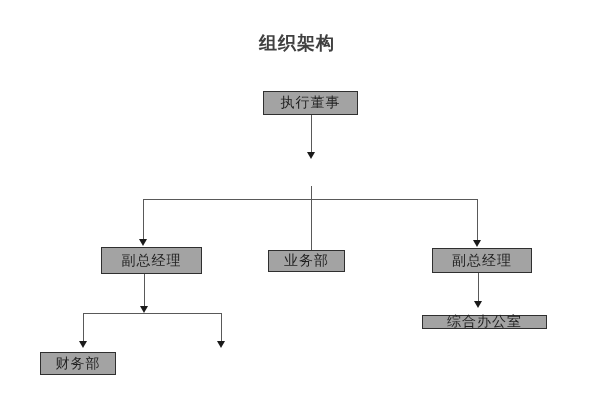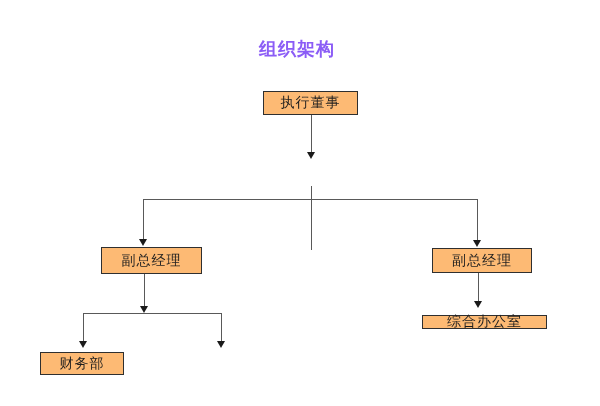--- a/index.html
+++ b/index.html
@@ -22,29 +22,28 @@
     overflow:hidden;
   }
   .chart-title{
     position:absolute;
     left:297px;
     top:31px;
     transform:translateX(-50%);
     font-size:18px;
     font-weight:bold;
     letter-spacing:1px;
-    color:#8b5cf6;
+    color:#404040;
     white-space:nowrap;
-    margin-top:6px;
   }
   .node{
     position:absolute;
     box-sizing:border-box;
     border:1px solid var(--box-border);
-    background:#fdba74;
+    background:#a3a3a3;
     display:flex;
     align-items:center;
     justify-content:center;
     font-size:14px;
     color:var(--text);
     letter-spacing:1px;
     white-space:nowrap;
   }
   .line{
     position:absolute;
@@ -92,21 +91,22 @@
   <div class="arrow-down" style="left:217px;top:341px;"></div>
 
   <div class="line line-v" style="left:478px;top:273px;height:29px;"></div>
   <div class="arrow-down" style="left:474px;top:301px;"></div>
 
   <div class="node" style="left:263px;top:91px;width:95px;height:24px;">执行董事</div>
 
 
   <div class="node" style="left:101px;top:247px;width:101px;height:27px;">副总经理</div>
 
+  <div class="node" style="left:268px;top:250px;width:77px;height:22px;">业务部</div>
 
   <div class="node" style="left:432px;top:248px;width:100px;height:25px;">副总经理</div>
 
   <div class="node" style="left:422px;top:315px;width:125px;height:14px;">综合办公室</div>
 
-  <div class="node" style="left:40px;top:352px;width:84px;height:23px;">财务部</div>
+  <div class="node" style="left:40px;top:352px;width:76px;height:23px;">财务部</div>
 
 
 </div>
 
 </body></html>

